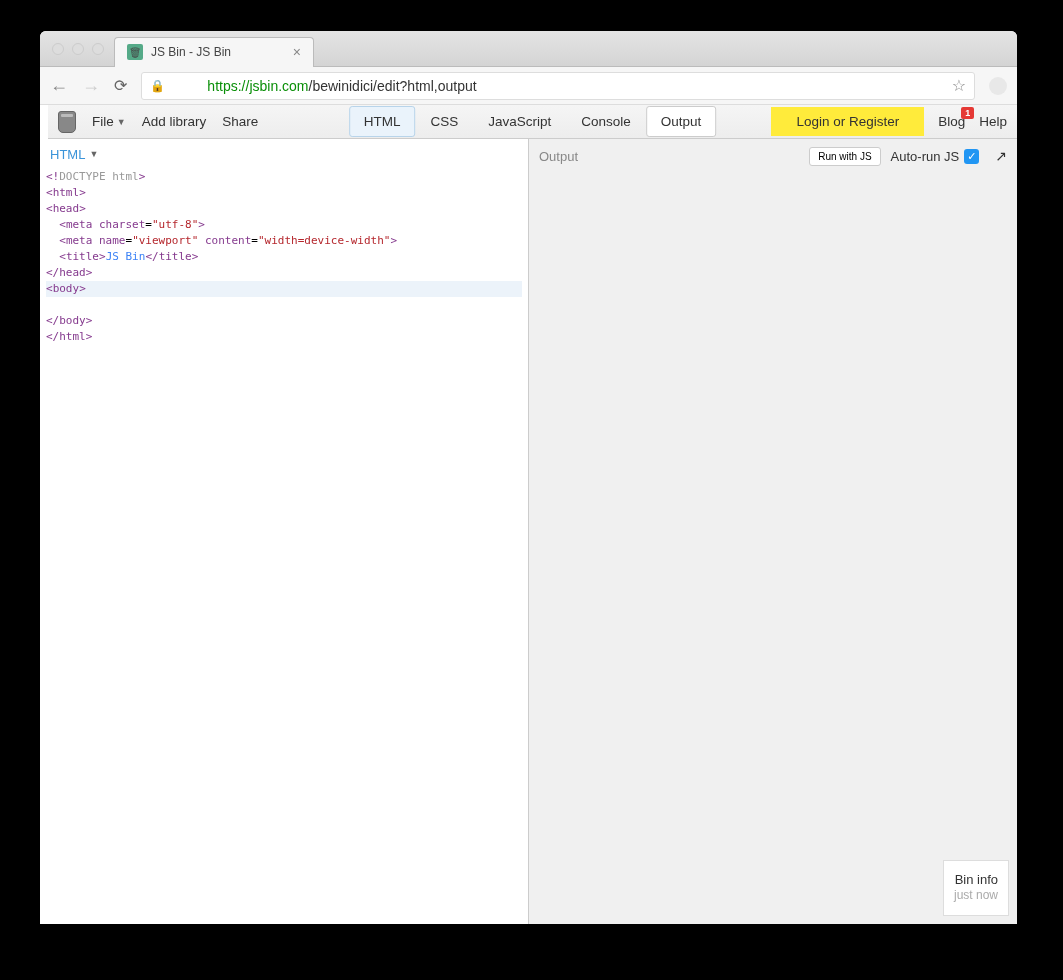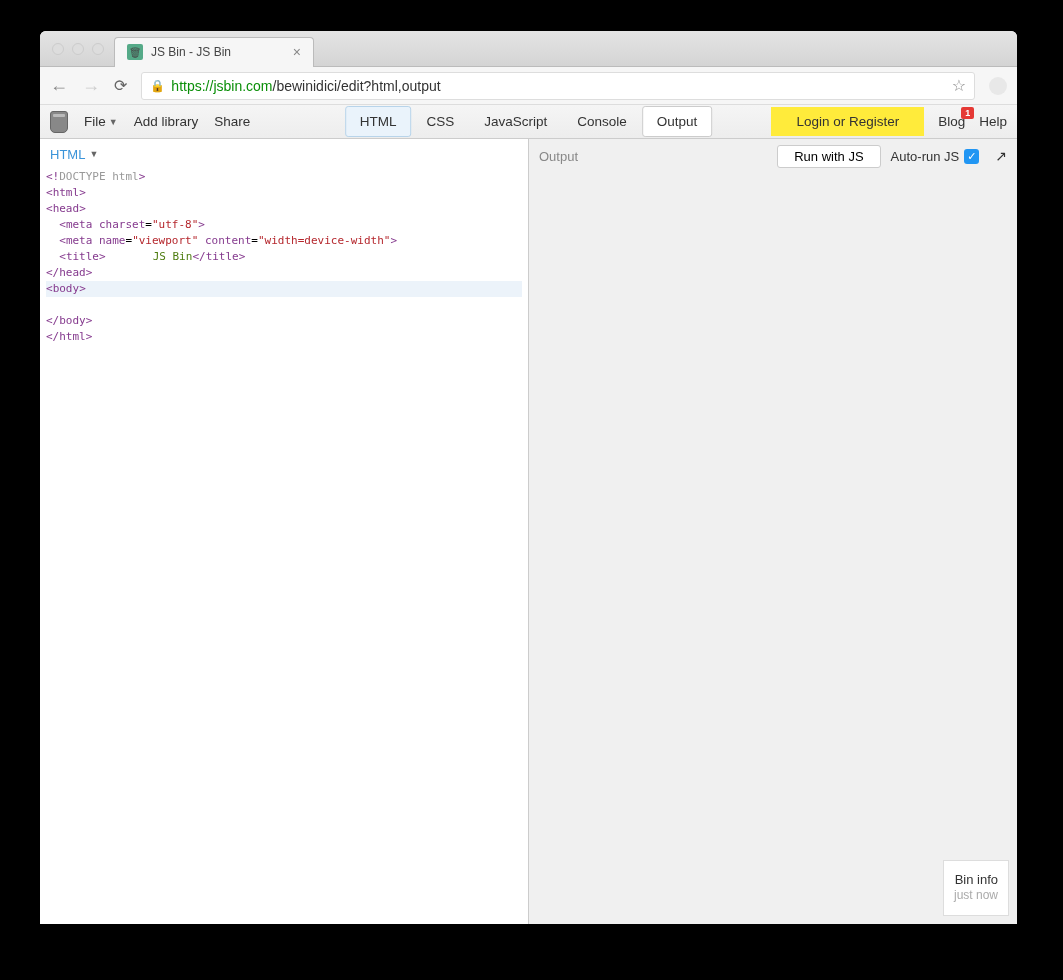--- a/index.html
+++ b/index.html
@@ -84,21 +84,21 @@
       border: 1px solid #ddd;
       border-radius: 3px;
       display: flex;
       align-items: center;
       padding: 0 8px;
       font-size: 14px;
       color: #333;
       gap: 6px;
     }
     .lock-icon { color: #0a8f08; font-size: 12px; }
-    .url-host { color: #0a8f08; }
+    .url-host { color: #0a8f08; margin-left: 36px; }
     .url-path { color: #333; }
     .star-icon { color: #888; margin-left: auto; font-size: 16px; }
     .ext-icon { width: 18px; height: 18px; background: #e8e8e8; border-radius: 50%; }
     
     .jsbin-toolbar {
       height: 34px;
       background: linear-gradient(#f5f5f5, #ededed);
       border-bottom: 1px solid #ccc;
       display: flex;
       align-items: center;
@@ -199,22 +199,22 @@
       padding: 0 10px;
       font-size: 13px;
       gap: 10px;
     }
     .output-label { color: #888; font-weight: 500; }
     .run-btn {
       margin-left: auto;
       background: #fff;
       border: 1px solid #ccc;
       border-radius: 3px;
-      padding: 3px 16px;
-      font-size: 13px;
+      padding: 3px 8px;
+      font-size: 10px;
       cursor: pointer;
     }
     .auto-run { font-size: 13px; color: #333; display: flex; align-items: center; gap: 5px; }
     .checkbox {
       width: 15px; height: 15px; background: #2196f3;
       border-radius: 3px; color: #fff; font-size: 11px;
       display: flex; align-items: center; justify-content: center;
     }
     .expand-icon { font-size: 14px; color: #333; cursor: pointer; margin-left: 6px; }
     .code-area {
@@ -227,21 +227,21 @@
       white-space: pre;
       overflow: auto;
     }
     .code-line { min-height: 16px; }
     .code-line.cursor-line { background: #ecf3fa; }
     .t-doctype { color: #999; }
     .t-tag { color: #853a8e; }
     .t-bracket { color: #853a8e; }
     .t-attr { color: #853a8e; }
     .t-string { color: #b5272d; }
-    .t-text { color: #4d7c0f; margin-left: 47px; }
+    .t-text { color: #3b82f6; }
     .output-content { flex: 1; background: #f0f0f0; }
     
     .bin-info {
       position: absolute;
       bottom: 8px; right: 8px;
       background: #fff;
       border: 1px solid #ddd;
       padding: 11px 10px;
       font-size: 13px;
       text-align: right;
@@ -274,21 +274,21 @@
     <span class="nav-btn disabled">→</span>
     <span class="reload-btn">⟳</span>
     <div class="url-box">
       <span class="lock-icon">🔒</span>
       <span><span class="url-host"><span>https://</span><span>jsbin.com</span></span><span class="url-path">/bewinidici/edit?html,output</span></span>
       <span class="star-icon">☆</span>
     </div>
     <div class="ext-icon"></div>
   </div>
 
-  <div class="jsbin-toolbar" style="position:relative;">
+  <div class="jsbin-toolbar" style="position:relative;margin-left:8px;">
     <div class="toolbar-left">
       <div class="jsbin-logo"></div>
       <div class="file-menu">
         <span>File</span>
         <span class="dropdown-caret">▼</span>
       </div>
       <span class="toolbar-link">Add library</span>
       <span class="toolbar-link">Share</span>
     </div>
     <div class="panel-tabs">

